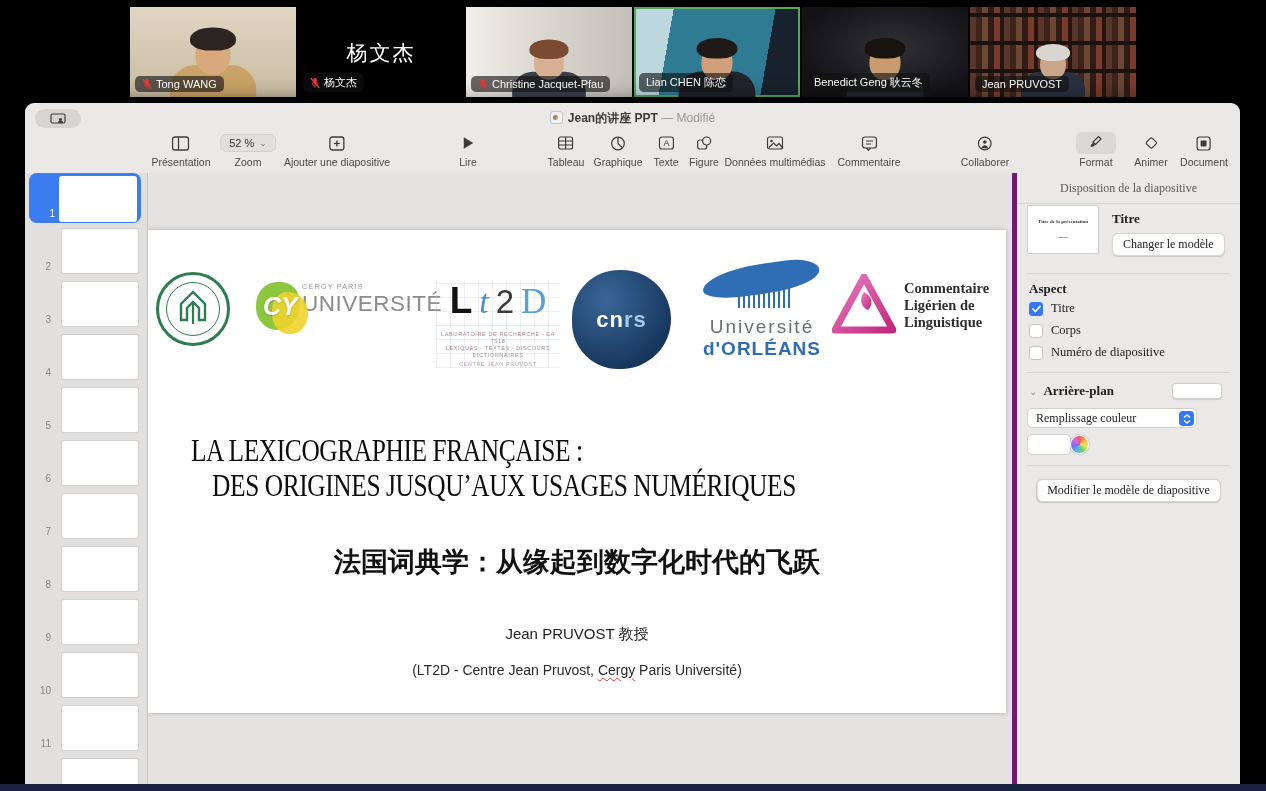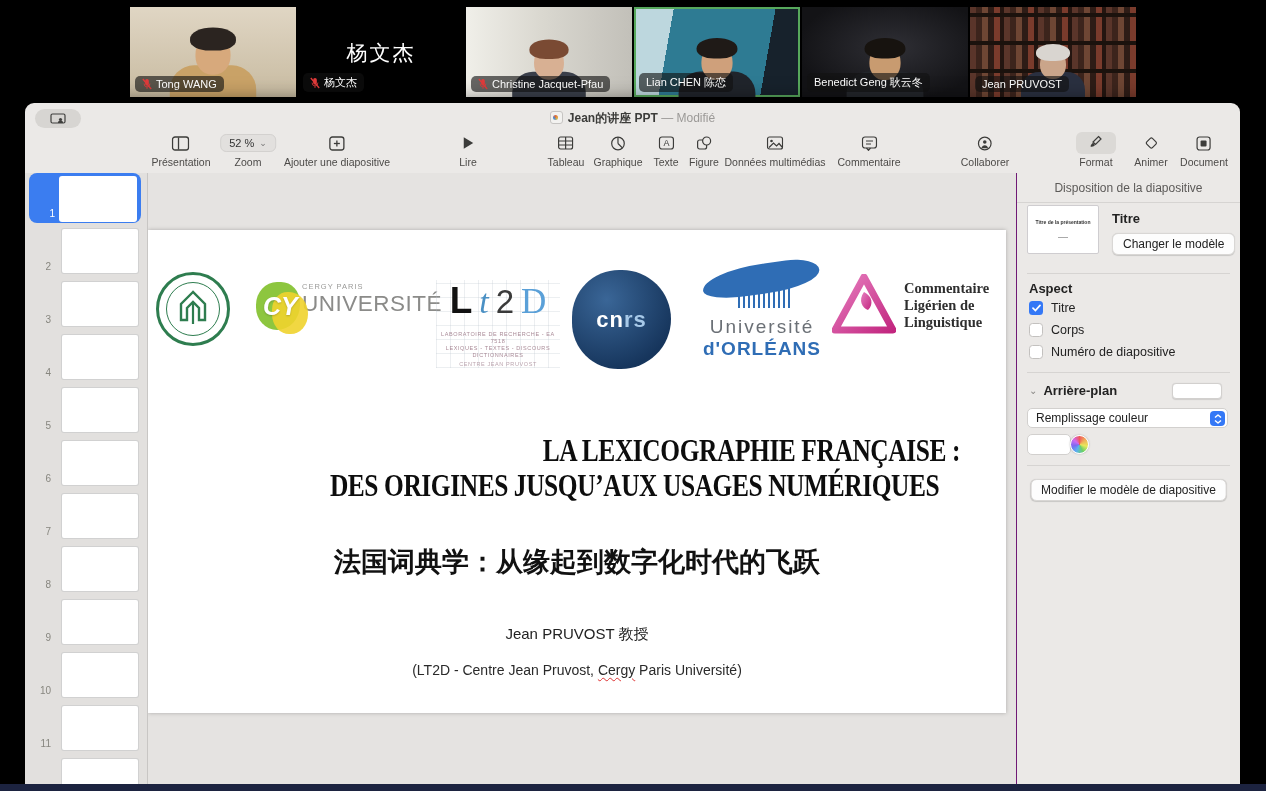--- a/index.html
+++ b/index.html
@@ -147,51 +147,51 @@
   .orl-stroke{position:relative;height:50px;}
   .orl-stroke .sweep{position:absolute;left:4px;top:2px;width:118px;height:30px;background:#2f6db5;
     border-radius:60% 30% 50% 40%/70% 50% 60% 40%;transform:rotate(-8deg);}
   .orl-stroke .hatch{position:absolute;left:40px;top:26px;width:52px;height:20px;
     background:repeating-linear-gradient(90deg,#2f6db5 0 2px,rgba(0,0,0,0) 2px 5px);}
   .orl1{font-size:19px;color:#6b7076;letter-spacing:2px;margin-top:4px;}
   .orl2{font-size:19px;color:#2f6db5;font-weight:bold;letter-spacing:1px;}
   .lll{position:absolute;left:684px;top:44px;display:flex;align-items:center;gap:8px;}
   .llltext{font-family:"Liberation Serif",serif;font-weight:bold;color:#2e2e2e;font-size:14.5px;line-height:17px;}
   
-  .stitle{position:absolute;left:0;right:0;text-align:right;color:#0d0d0d;font-family:"Liberation Serif","DejaVu Serif",serif;
-    font-weight:bold;font-size:31px;white-space:nowrap;}
+  .stitle{position:absolute;left:0;right:0;text-align:left;color:#0d0d0d;font-family:"Liberation Serif","DejaVu Serif",serif;
+    font-weight:normal;font-size:31px;white-space:nowrap;}
   .stitle>span{display:inline-block;transform:scaleX(.82);letter-spacing:-.5px;}
   .stitle1{top:203px;} .stitle2{top:238px;}
   .ssub{position:absolute;left:0;right:0;top:314px;text-align:center;font-weight:bold;font-size:27px;color:#111;}
   .sauthor{position:absolute;left:0;right:0;top:395px;text-align:center;font-size:15px;color:#222;}
   .saffil{position:absolute;left:0;right:0;top:432px;text-align:center;font-size:14px;color:#2a2a2a;}
   .saffil .sp{text-decoration:underline wavy #d33;text-decoration-thickness:1px;text-underline-offset:2px;}
   
-  .panel{position:relative;width:223px;flex:0 0 auto;background:#ebe9e7;border-left:1px solid #701a75;color:#222;}
+  .panel{position:relative;width:223px;flex:0 0 auto;background:#ebe9e7;border-left:5px solid #701a75;color:#222;font-family:Liberation Serif, serif;}
   .phead{text-align:center;font-size:12px;color:#5c5a58;padding:8px 0 7px;border-bottom:1px solid #d6d4d2;}
   .pthumb{position:absolute;left:10px;top:32px;width:70px;height:47px;background:#fff;border:1px solid #cfcdd0;border-radius:2px;
     text-align:center;overflow:hidden;}
   .pthumb .tt{font-size:5px;font-weight:bold;color:#333;margin-top:13px;line-height:6px;}
   .pthumb::after{content:"";display:block;width:10px;height:1px;background:#aaa;margin:12px auto 0;}
   .ptitre{position:absolute;left:95px;top:38px;font-size:13px;font-weight:bold;color:#222;}
   .pbtn{background:#fdfdfd;border:1px solid #d9d7d5;border-radius:6px;box-shadow:0 .5px 1px rgba(0,0,0,.15);
     font-size:12px;color:#222;padding:3px 10px;display:inline-block;}
   .pchange{position:absolute;left:95px;top:60px;}
   .pdiv{position:absolute;left:10px;right:10px;border-top:1px solid #d6d4d2;}
   .pd1{top:100px;}.pd2{top:199px;}.pd3{top:292px;}
   .paspect{position:absolute;left:12px;top:108px;font-size:13px;font-weight:bold;}
   .copt{position:absolute;left:12px;display:flex;align-items:center;gap:8px;font-size:12.5px;color:#222;}
   .co1{top:128px;}.co2{top:150px;}.co3{top:172px;}
   .cbox{width:14px;height:14px;border-radius:3.5px;box-sizing:border-box;display:flex;align-items:center;justify-content:center;}
   .cbox.checked{background:#3478f6;}
   .cbox.unchecked{background:#fff;border:1px solid #c3c1bf;}
   .pbg{position:absolute;left:12px;top:210px;display:flex;align-items:center;gap:6px;font-size:13px;font-weight:bold;}
   .pbg .chev{color:#8a8886;font-size:10px;font-weight:normal;}
   .pswatch{position:absolute;left:155px;top:210px;width:48px;height:14px;background:#fff;border:1px solid #d2d0ce;border-radius:4px;box-shadow:0 .5px 1px rgba(0,0,0,.12);}
-  .pselect{position:absolute;left:10px;top:235px;width:201px;height:20px;background:#fff;border:1px solid #d2d0ce;border-radius:5px;
+  .pselect{position:absolute;left:10px;top:235px;width:170px;height:20px;background:#fff;border:1px solid #d2d0ce;border-radius:5px;
     box-sizing:border-box;font-size:12px;color:#222;display:flex;align-items:center;padding-left:8px;}
   .pstepper{position:absolute;right:2px;top:2px;width:15px;height:15px;border-radius:4px;background:#3478f6;
     display:flex;align-items:center;justify-content:center;}
   .pwell{position:absolute;left:10px;top:261px;width:62px;height:21px;}
   .pwell .wrect{position:absolute;left:0;top:0;width:44px;height:21px;background:#fff;border:1px solid #d2d0ce;border-radius:5px;box-sizing:border-box;}
   .pwell .wheel{position:absolute;right:0;top:1px;width:19px;height:19px;border-radius:50%;border:1.5px solid #fff;
     box-shadow:0 0 2px rgba(0,0,0,.3);box-sizing:border-box;
     background:conic-gradient(#f05a5a,#f0b05a,#e8e85a,#6ad06a,#5ab0f0,#7a6af0,#d06af0,#f05a5a);}
   .pmodify{position:absolute;left:50%;top:306px;transform:translateX(-50%);white-space:nowrap;}
   .bottom-strip{position:absolute;left:0;right:0;bottom:0;height:7px;background:#1c2340;}

